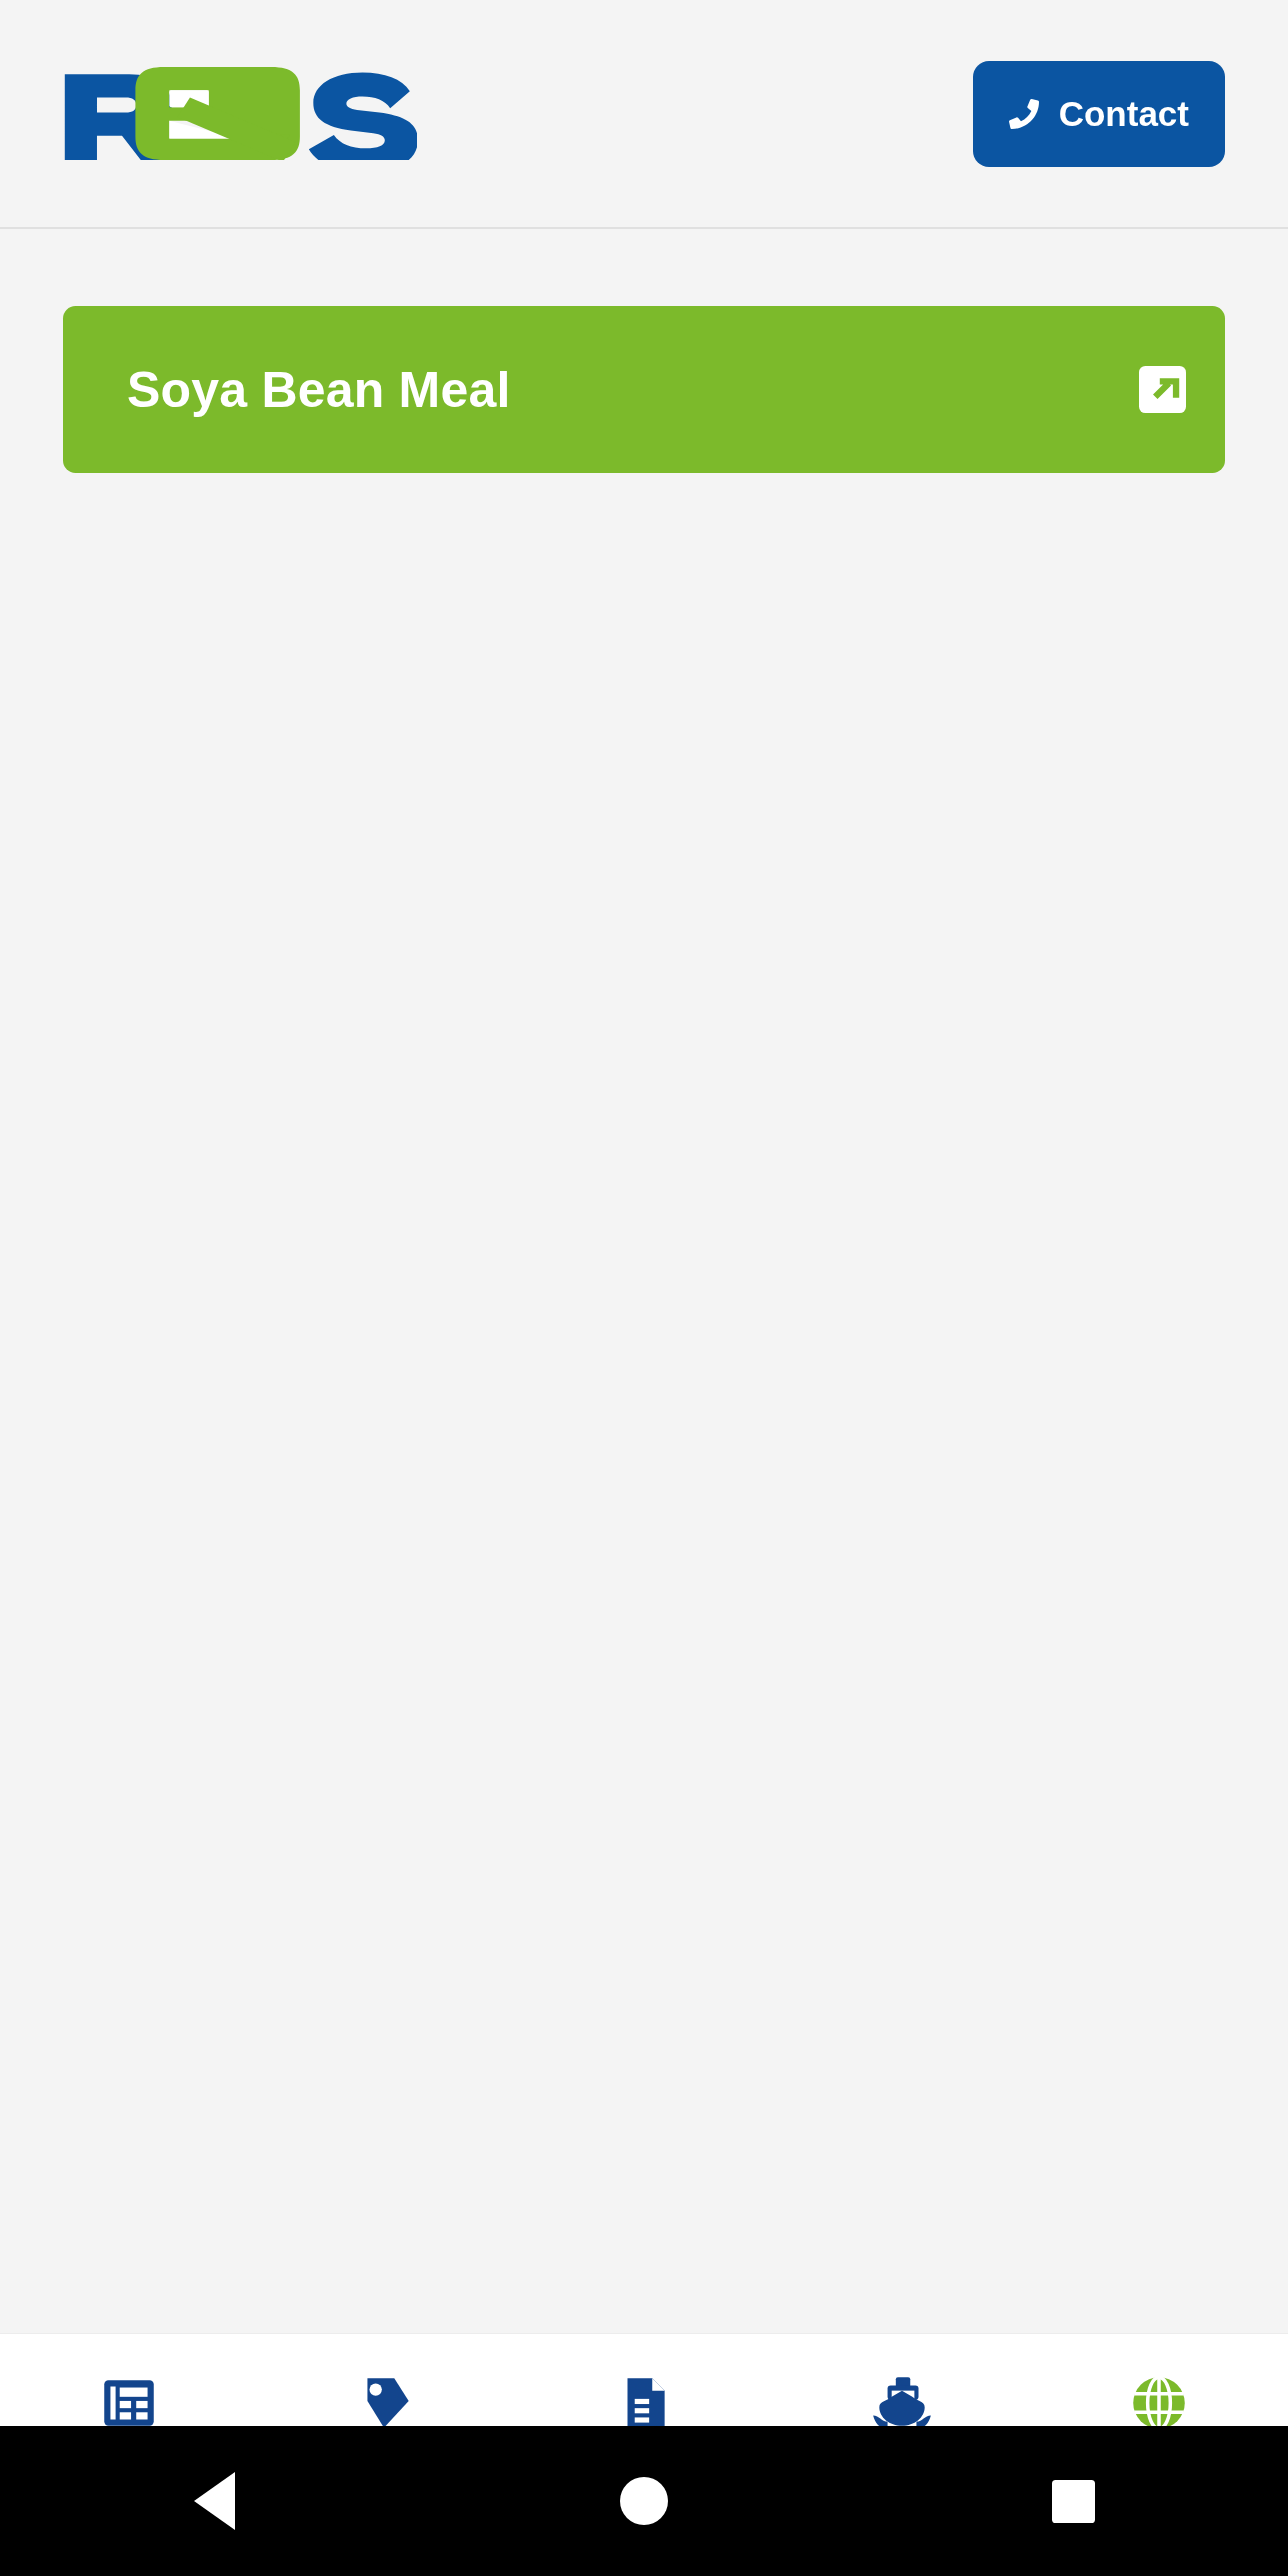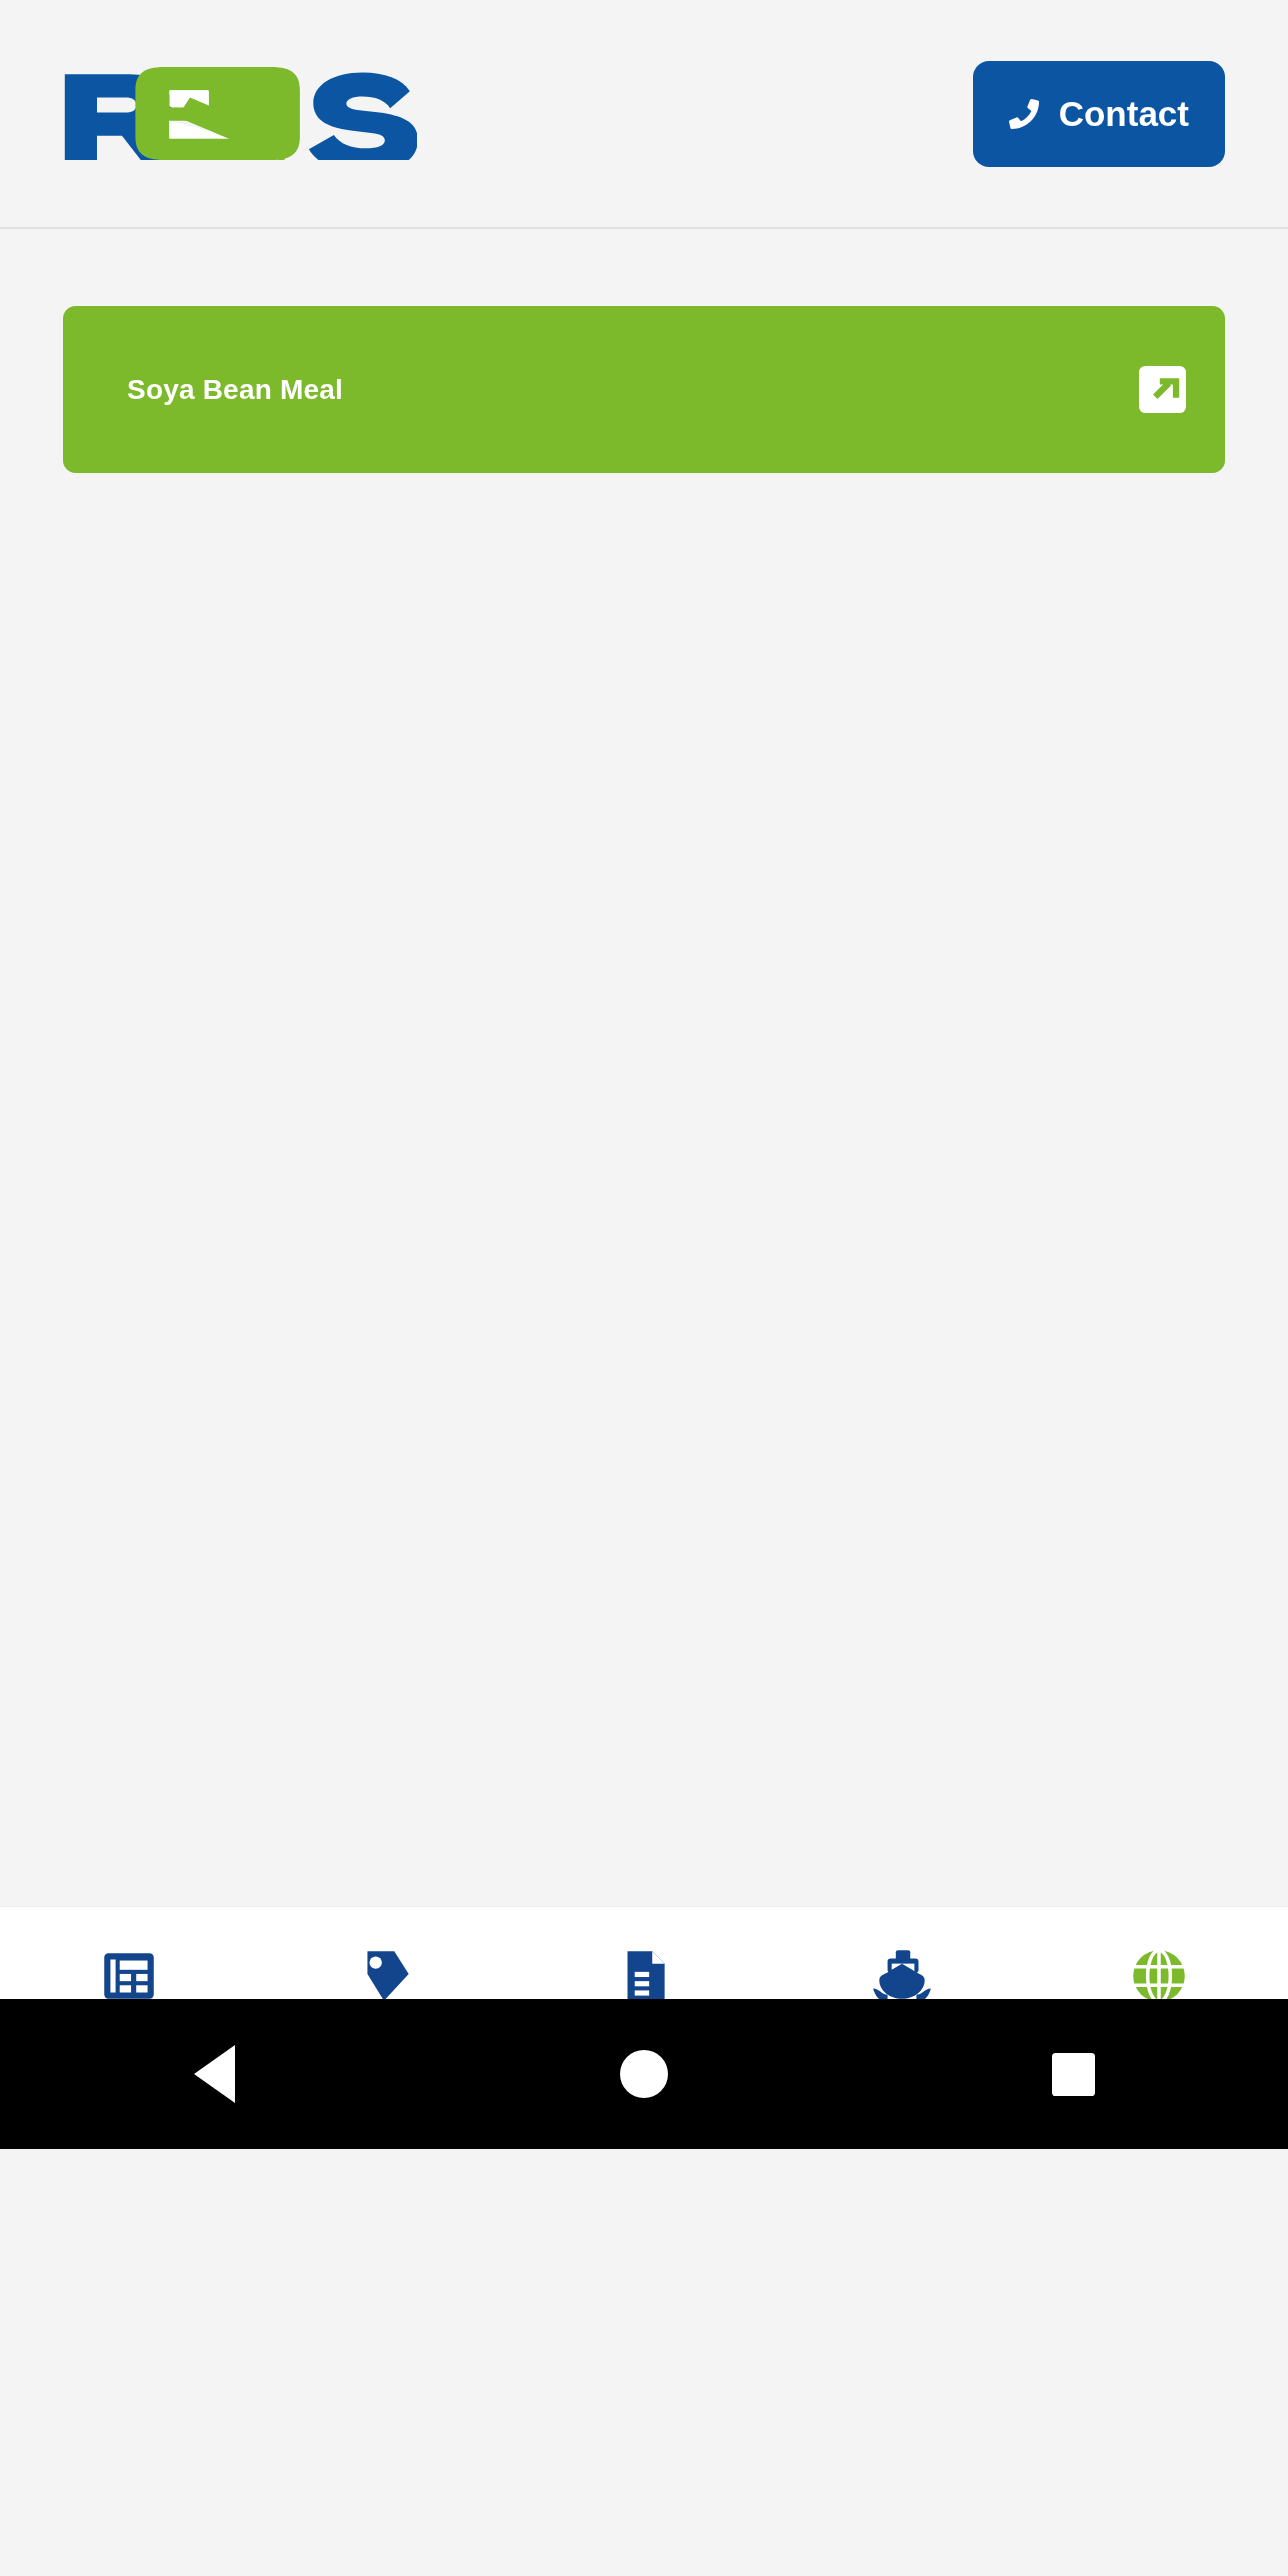--- a/index.html
+++ b/index.html
@@ -4,21 +4,21 @@
 <style>
   * { margin:0; padding:0; box-sizing:border-box; }
   html, body {
     width:1288px; height:2576px;
     background:#f4f4f4;
     font-family:"Liberation Sans", sans-serif;
     overflow:hidden;
   }
   #app {
     position:relative;
-    width:1288px; height:2149px;
+    width:1288px; height:2576px;
     background:#a3a3a3;
     display:flex; flex-direction:column;
   }
 
   
   .header {
     height:229px;
     background:#f4f4f4;
     border-bottom:2.7px solid #e0e0e0;
     display:flex; align-items:center; justify-content:space-between;
@@ -60,21 +60,21 @@
     display:flex; align-items:center; justify-content:space-between;
     height:167px;
     background:#7cba2b;
     border-radius:12.5px;
     padding:0 39px 0 64px;
     margin-bottom:43px;
     cursor:pointer;
   }
   .card-title {
     color:#ffffff;
-    font-size:28px;
+    font-size:50px;
     font-weight:bold;
     letter-spacing:0.2px;
   }
   .ext-ico { width:47px; height:47px; flex:0 0 auto; display:block; }
   .ext-ico svg { display:block; width:100%; height:100%; }
 
   
   .bottom-nav {
     flex:0 0 auto;
     height:243px;

